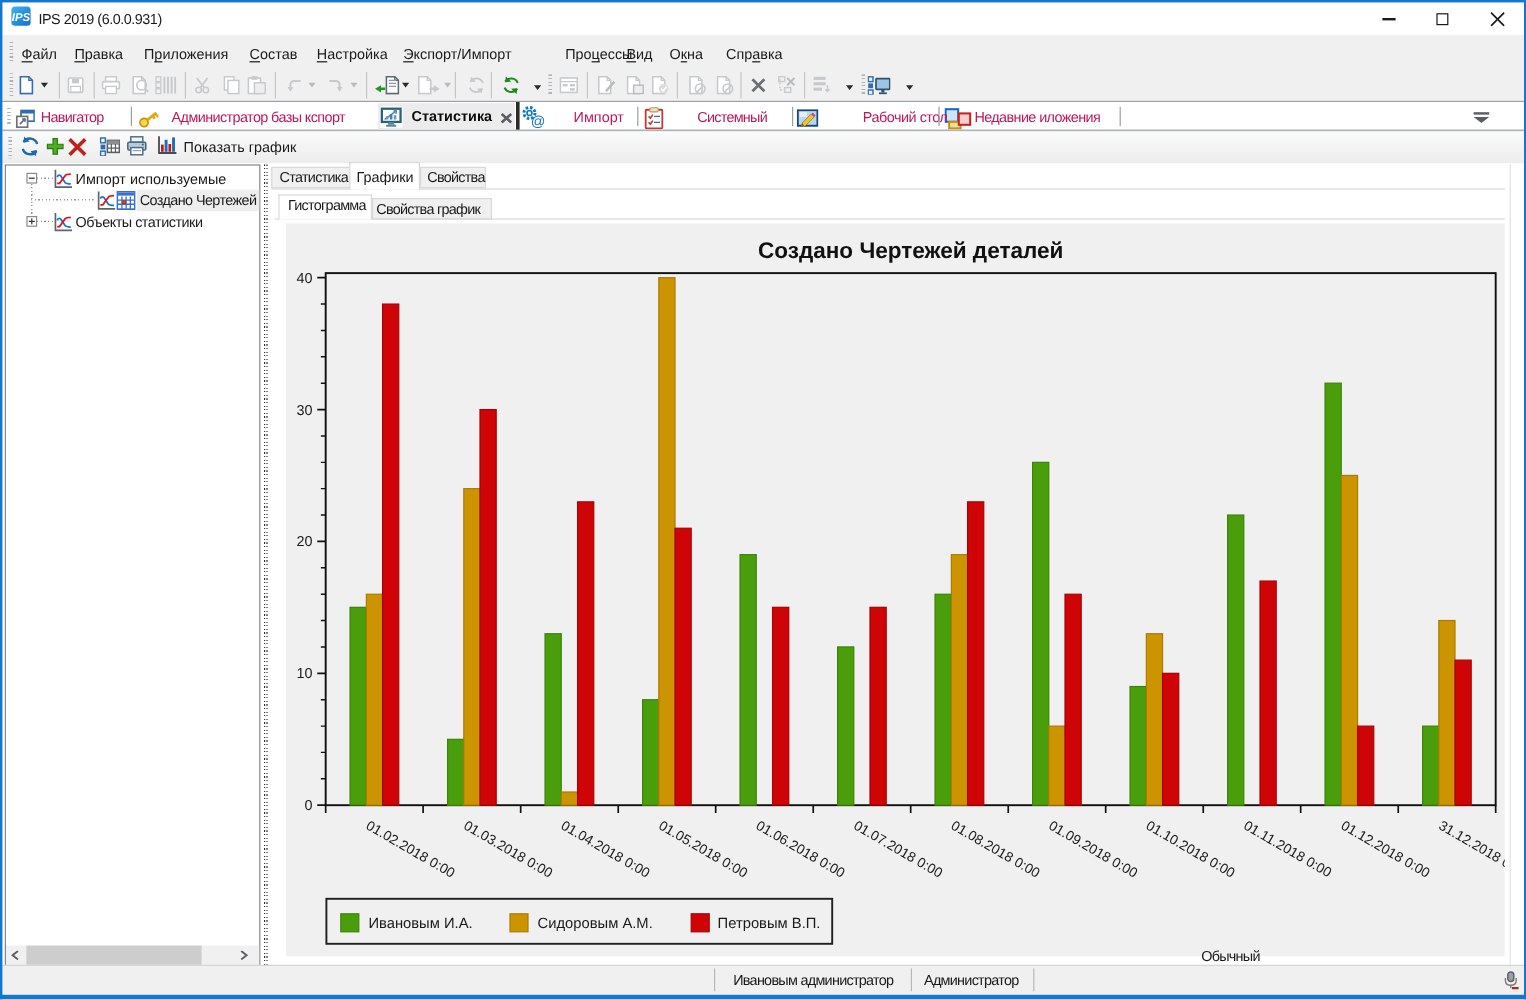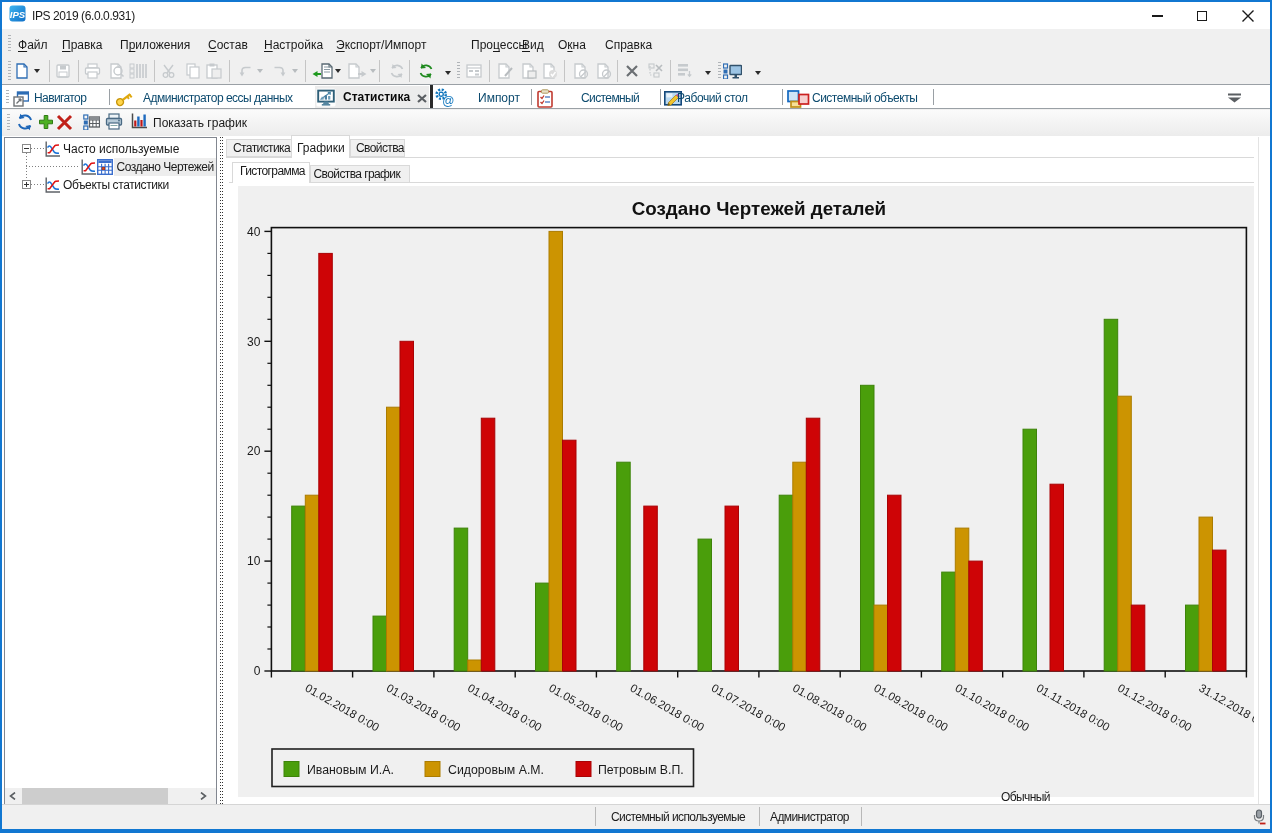--- a/index.html
+++ b/index.html
@@ -1,19 +1,19 @@
 <!DOCTYPE html>
 <html><head><meta charset="utf-8"><style>
 
 *{margin:0;padding:0;box-sizing:border-box}
 html,body{width:1272px;height:833px;overflow:hidden;font-family:"Liberation Sans",sans-serif}
 #win{position:relative;width:1272px;height:833px;background:#f0f0f0}
 .abs{position:absolute}
 .t12{font-size:12px;color:#1a1a1a;white-space:nowrap}
-.gray{color:#0c4a6e}
+.gray{color:#be185d}
 .darr{position:absolute;width:0;height:0;border-left:3.5px solid transparent;border-right:3.5px solid transparent;border-top:4px solid #2b2b2b}
 .darr.g{border-top-color:#b8bcbf}
 u{text-decoration-thickness:1px;text-underline-offset:2px}
 .ls4{letter-spacing:-0.4px}.ls5{letter-spacing:-0.5px}.ls6{letter-spacing:-0.6px}
 
 </style></head><body>
 <div id="win">
 <div class="abs" style="left:2px;top:2px;width:1268px;height:27px;background:#fff"></div>
 <svg style="position:absolute;left:9px;top:5px" width="17" height="17" viewBox="0 0 17 17" xmlns="http://www.w3.org/2000/svg">
       <defs>
@@ -252,25 +252,25 @@
 <svg style="position:absolute;left:787px;top:90px" width="23" height="18" viewBox="0 0 23 18" xmlns="http://www.w3.org/2000/svg">
       <rect x="1" y="1" width="10.5" height="10.5" fill="#cfe4f6" stroke="#1268c0" stroke-width="1.7"></rect>
       <rect x="4" y="11.5" width="9.5" height="5.5" fill="#f6e098" stroke="#c09018" stroke-width="1.7"></rect>
       <rect x="12" y="4.5" width="9.5" height="9.5" fill="#f6cfcf" stroke="#cc2020" stroke-width="1.7"></rect>
     </svg>
 <svg style="position:absolute;left:1227px;top:93px" width="16" height="10" viewBox="0 0 16 10" xmlns="http://www.w3.org/2000/svg">
       <rect x="1" y="0.5" width="13" height="2" fill="#5a5e62"></rect>
       <path d="M1 4.5 L14 4.5 L7.5 9.5 Z" fill="#5a5e62"></path>
     </svg>
 <div class="abs t12 gray ls6" style="left:34px;top:91px">Навигатор</div>
-<div class="abs t12 gray ls5" style="left:143px;top:91px">Администратор ессы данных</div>
+<div class="abs t12 gray ls5" style="left:143px;top:91px">Администратор базы кспорт</div>
 <div class="abs t12 gray " style="left:478px;top:91px">Импорт</div>
 <div class="abs t12 gray ls6" style="left:581px;top:91px">Системный</div>
-<div class="abs t12 gray ls4" style="left:677px;top:91px">Рабочий стол</div>
-<div class="abs t12 gray ls5" style="left:812px;top:91px">Системный объекты</div>
+<div class="abs t12 gray ls4" style="left:719px;top:91px">Рабочий стол</div>
+<div class="abs t12 gray ls5" style="left:812px;top:91px">Недавние иложения</div>
 <div class="abs" style="left:343px;top:90px;font-size:12px;font-weight:bold;color:#0a0a0a;white-space:nowrap">Статистика</div>
 <svg style="position:absolute;left:417px;top:94px" width="10" height="9" viewBox="0 0 10 9" xmlns="http://www.w3.org/2000/svg">
       <path d="M1 1 L9 8 M9 1 L1 8" stroke="#5a5e62" stroke-width="2.2"></path>
     </svg>
 <div style="position:absolute;left:109px;top:89px;width:1px;height:16px;background:#9aa0a5"></div>
 <div style="position:absolute;left:531px;top:89px;width:1px;height:16px;background:#9aa0a5"></div>
 <div style="position:absolute;left:660px;top:89px;width:1px;height:16px;background:#9aa0a5"></div>
 <div style="position:absolute;left:782px;top:89px;width:1px;height:16px;background:#9aa0a5"></div>
 <div style="position:absolute;left:933px;top:89px;width:1px;height:16px;background:#9aa0a5"></div>
 <div class="abs" style="left:2px;top:110px;width:1268px;height:26px;background:linear-gradient(#fbfbfb,#ececec)"></div>
@@ -339,21 +339,21 @@
       <path d="M2.2 0.5 L2.2 15 L16 15" stroke="#5f6368" stroke-width="1.4" fill="none"></path>
       <path d="M3.6 6.6 C4.6 4.4 6.2 4.6 7.2 6.4 L10.2 11 C10.9 12 11.8 12.2 15 12.2" stroke="#1a72d8" stroke-width="1.5" fill="none"></path>
       <path d="M3.6 11.8 L5.6 11.8 L10.4 5.2 C11 4.3 11.9 4.1 15 4.1" stroke="#e01414" stroke-width="1.5" fill="none"></path>
     </svg>
 <svg style="position:absolute;left:97px;top:159px" width="16" height="16" viewBox="0 0 16 16" xmlns="http://www.w3.org/2000/svg">
       <rect x="0.7" y="0.7" width="14.6" height="14.6" fill="#fff" stroke="#3a6ecd" stroke-width="1.4"></rect>
       <rect x="1.4" y="1.4" width="13.2" height="2.6" fill="#3a6ecd"></rect>
       <path d="M4.6 4.8 L4.6 15 M8.1 4.8 L8.1 15 M11.6 4.8 L11.6 15 M1 7.8 L15 7.8 M1 11.2 L15 11.2" stroke="#3a6ecd" stroke-width="1.1"></path>
       <rect x="5.2" y="8.4" width="2.4" height="2.2" fill="#e04818" stroke="#b03010" stroke-width="0.8"></rect>
     </svg>
-<div class="abs t12" style="left:63px;top:142px">Часто используемые</div>
+<div class="abs t12" style="left:63px;top:142px">Импорт используемые</div>
 <div class="abs t12 ls5" style="left:116.5px;top:160px;width:100px;overflow:hidden">Создано Чертежей</div>
 <div class="abs t12 ls4" style="left:63px;top:178px">Объекты статистики</div>
 <div class="abs" style="left:5px;top:788px;width:211px;height:16px;background:#f0f0f0"></div>
 <svg style="position:absolute;left:9px;top:792px" width="8" height="8" viewBox="0 0 8 8" xmlns="http://www.w3.org/2000/svg">
       <path d="M6 0.5 L1.5 4 L6 7.5" stroke="#5a5e62" stroke-width="1.6" fill="none"></path>
     </svg>
 <svg style="position:absolute;left:199px;top:792px" width="8" height="8" viewBox="0 0 8 8" xmlns="http://www.w3.org/2000/svg">
       <path d="M2 0.5 L6.5 4 L2 7.5" stroke="#5a5e62" stroke-width="1.6" fill="none"></path>
     </svg>
 <div class="abs" style="left:22px;top:788px;width:146px;height:16px;background:#cdcdcd"></div>
@@ -463,21 +463,21 @@
 <rect x="187" y="575.5" width="15" height="15" fill="#cc9401" stroke="#ab7c01" stroke-width="1"></rect>
 <text x="210" y="587.5" font-family="Liberation Sans, sans-serif" font-size="12.3" fill="#1a1a1a">Сидоровым А.М.</text>
 <rect x="338" y="575.5" width="15" height="15" fill="#ce0406" stroke="#a90305" stroke-width="1"></rect>
 <text x="360" y="587.5" font-family="Liberation Sans, sans-serif" font-size="12.3" fill="#1a1a1a">Петровым В.П.</text>
 </svg>
 <div class="abs" style="left:1258px;top:137px;width:1px;height:667px;background:#e3e3e3"></div>
 <div class="abs" style="left:2px;top:804px;width:1268px;height:25px;background:#f0f0f0;border-top:1px solid #d5d5d5"></div>
 <div class="abs" style="left:595px;top:807px;width:1px;height:19px;background:#b8b8b8"></div>
 <div class="abs" style="left:758.5px;top:807px;width:1px;height:19px;background:#b8b8b8"></div>
 <div class="abs" style="left:861px;top:807px;width:1px;height:19px;background:#b8b8b8"></div>
-<div class="abs t12 ls6" style="left:611px;top:810px">Системный используемые</div>
+<div class="abs t12 ls6" style="left:611px;top:810px">Ивановым администратор</div>
 <div class="abs t12 ls6" style="left:770px;top:810px">Администратор</div>
 <div class="abs t12 ls6" style="left:1001px;top:790px">Обычный</div>
 <svg style="position:absolute;left:1252px;top:809px" width="14" height="16" viewBox="0 0 14 16" xmlns="http://www.w3.org/2000/svg">
       <rect x="4.5" y="1" width="5" height="8" rx="2.5" fill="#9aa0a6" stroke="#5a6066" stroke-width="1.2"></rect>
       <path d="M2.5 6 L2.5 8 Q2.5 12 7 12 Q11.5 12 11.5 8 L11.5 6" fill="none" stroke="#7a7e82" stroke-width="1.2"></path>
       <line x1="7" y1="12" x2="7" y2="14.5" stroke="#7a7e82" stroke-width="1.2"></line>
       <line x1="8" y1="14.5" x2="13.5" y2="14.5" stroke="#c02018" stroke-width="1.8"></line>
     </svg>
 <div class="abs" style="left:0;top:0;width:1272px;height:2px;background:#1177d1"></div>
 <div class="abs" style="left:0;top:0;width:2px;height:833px;background:#1177d1"></div>

